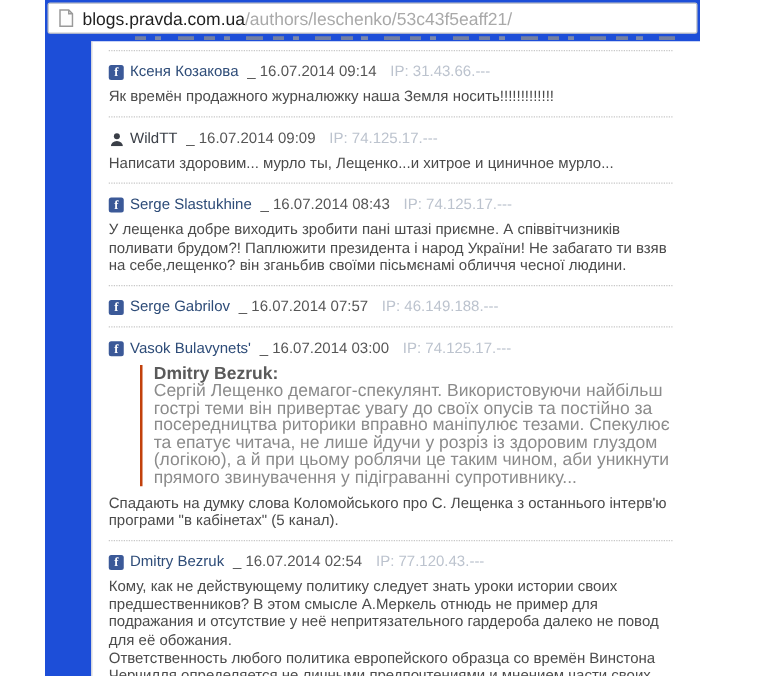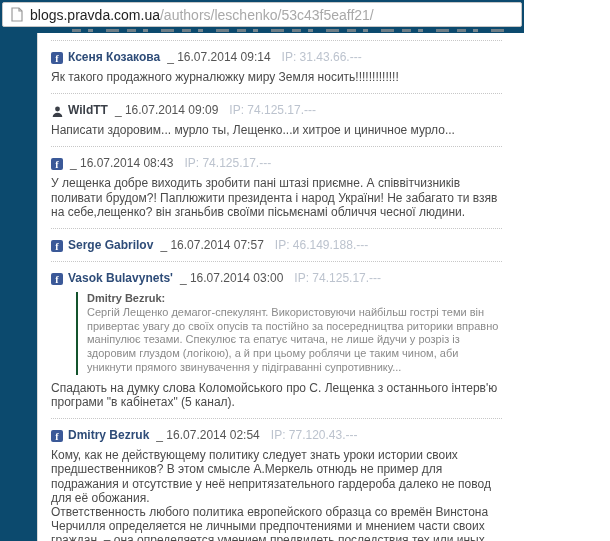--- a/index.html
+++ b/index.html
@@ -1,19 +1,19 @@
 <!DOCTYPE html>
 <html><head>
 <meta charset="utf-8">
 <style>
   * { margin: 0; padding: 0; box-sizing: border-box; }
   html, body { width: 610px; height: 541px; overflow: hidden; background: #fff;
     font-family: "Liberation Sans", sans-serif; }
 
-  .screen { position: relative; width: 524px; height: 541px; background: #0c4a6e; }
+  .screen { position: relative; width: 524px; height: 541px; background: #1d4ed8; margin-left: 36px; }
 
   
   .url-bar {
     position: absolute; left: 2px; top: 2px; right: 2px; height: 25px;
     background: #fff; border: 1px solid #c6c6c6; border-radius: 2px;
     display: flex; align-items: center; padding: 0 8px; gap: 7px;
   }
   .url-text { font-size: 14px; white-space: nowrap; }
   .url-domain { color: #1f1f1f; }
   .url-path { color: #a9a9a9; }
@@ -39,33 +39,33 @@
   .comment { padding: 10px 0 9px 0; border-bottom: 1px dotted #c7c7c7; margin-right: 6px; }
 
   .c-header { display: flex; align-items: center; gap: 5px; font-size: 12px; line-height: 13px; }
   .avatar.fb {
     width: 12px; height: 12px; background: #3b5998; color: #fff; border-radius: 2px;
     font-size: 10px; font-weight: bold; text-align: center; line-height: 13px;
     display: inline-block; flex: 0 0 auto; font-family: "Liberation Serif", serif;
   }
   .avatar.person { width: 12px; height: 12px; display: inline-flex; align-items: flex-end;
     justify-content: center; flex: 0 0 auto; }
-  .c-name { font-weight: bold; color: #2e4c78; text-decoration: none; }
+  .c-name { font-weight: normal; color: #2e4c78; text-decoration: none; }
   .comment.anon .c-name { color: #3a3f47; text-align: center; }
   .c-meta { color: #555; margin-left: 2px; }
   .c-ip { color: #bcc3ce; margin-left: 6px; }
 
   .c-body {
     margin-top: 6px; font-size: 12px; line-height: 14.2px; color: #4b4b4b;
     white-space: pre-line; max-width: 545px;
   }
 
   .c-quote {
-    margin: 7px 0 2px 25px; padding-left: 9px; border-left: 2px solid #14532d;
-    font-size: 11px; line-height: 13.8px; color: #8b8b8b; max-width: 495px;
+    margin: 7px 0 2px 25px; padding-left: 9px; border-left: 2px solid #c2410c;
+    font-size: 14px; line-height: 13.8px; color: #8b8b8b; max-width: 495px;
   }
   .q-author { font-weight: bold; color: #5a5a5a; }
 </style>
 </head>
 <body>
 
 <div class="screen">
 
   <div class="url-bar">
     <svg class="page-icon" viewBox="0 0 12 15">
@@ -82,21 +82,21 @@
     <div id="comments">
   <div class="comment">
     <div class="c-header">
       <span class="avatar fb">f</span>
 
       <a href="#" class="c-name">Ксеня Козакова</a>
       <span class="c-meta">_ 16.07.2014 09:14</span>
       <span class="c-ip">IP: 31.43.66.---</span>
     </div>
 
-    <div class="c-body">Як такого продажного журналюжку миру Земля носить!!!!!!!!!!!!!</div>
+    <div class="c-body">Як времён продажного журналюжку наша Земля носить!!!!!!!!!!!!!</div>
   </div>
 
   <div class="comment anon">
     <div class="c-header">
 
       <span class="avatar person">
         <svg width="11" height="11" viewBox="0 0 11 11">
           <circle cx="5.5" cy="3" r="2.4" fill="#3a3f47"></circle>
           <path d="M0.7 11 a4.8 4.2 0 0 1 9.6 0 z" fill="#3a3f47"></path>
         </svg>
@@ -106,20 +106,21 @@
       <span class="c-ip">IP: 74.125.17.---</span>
     </div>
 
     <div class="c-body">Написати здоровим... мурло ты, Лещенко...и хитрое и циничное мурло...</div>
   </div>
 
   <div class="comment">
     <div class="c-header">
       <span class="avatar fb">f</span>
 
+      <a href="#" class="c-name">Serge Slastukhine</a>
       <span class="c-meta">_ 16.07.2014 08:43</span>
       <span class="c-ip">IP: 74.125.17.---</span>
     </div>
 
     <div class="c-body">У лещенка добре виходить зробити пані штазі приємне. А співвітчизників поливати брудом?! Паплюжити президента і народ України! Не забагато ти взяв на себе,лещенко? він зганьбив своїми пісьмєнамі обличчя чесної людини.</div>
   </div>
 
   <div class="comment">
     <div class="c-header">
       <span class="avatar fb">f</span>

